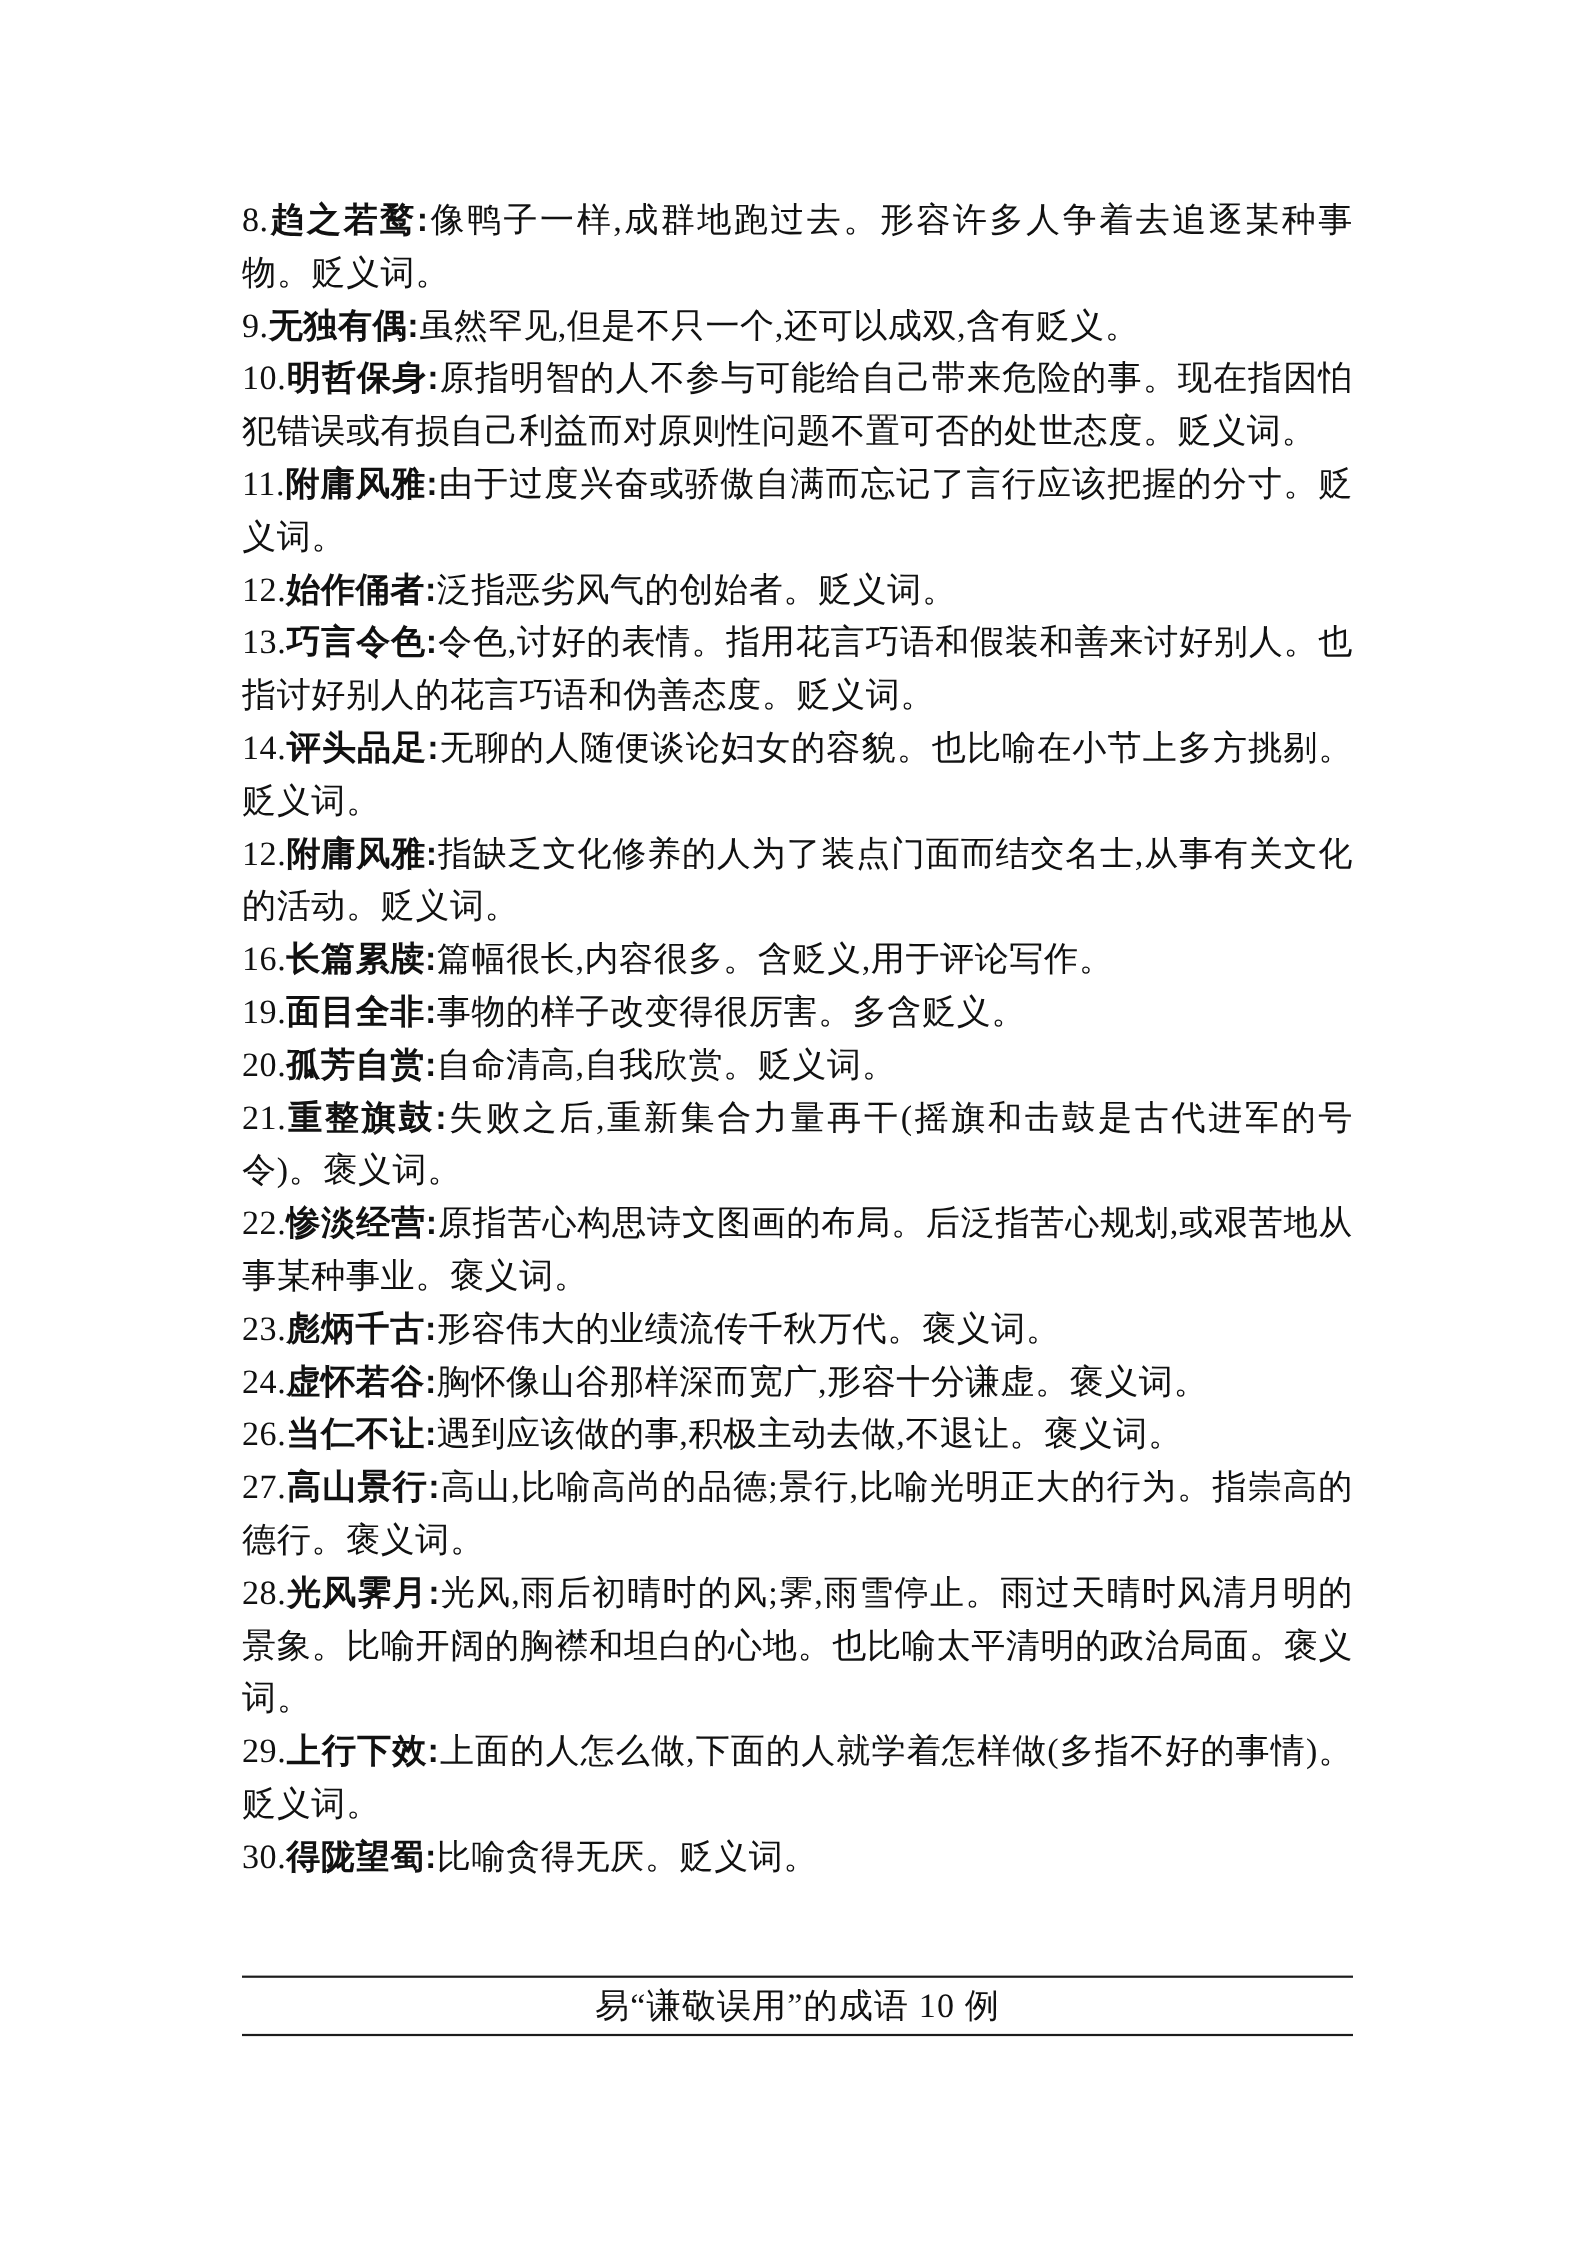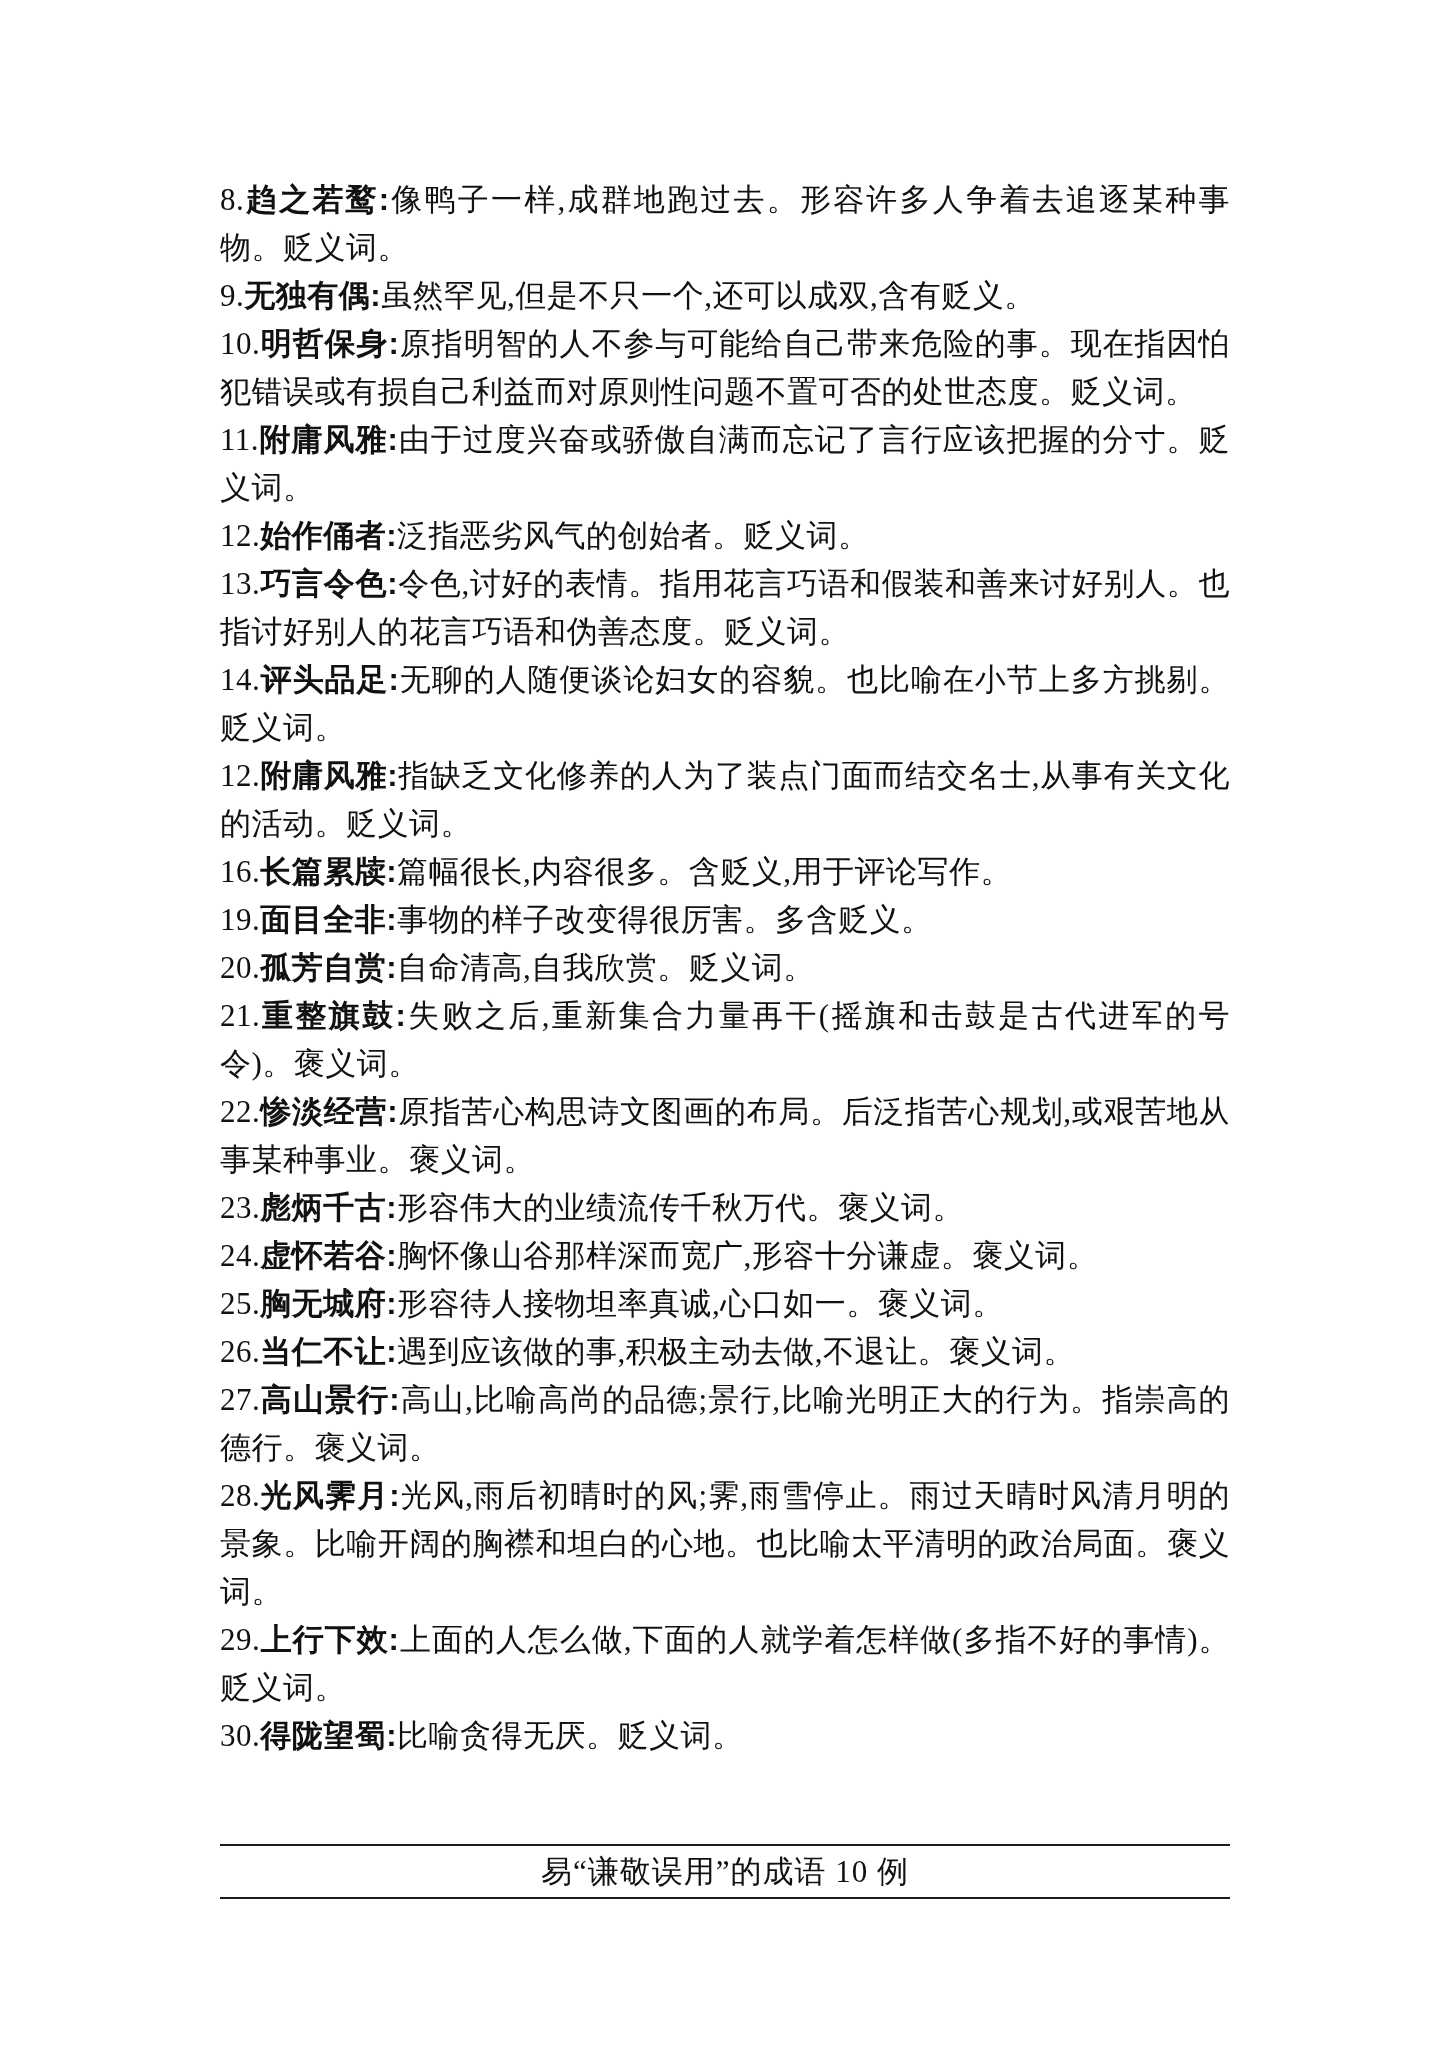--- a/index.html
+++ b/index.html
@@ -70,21 +70,20 @@
       <p class="item"><span class="num">13.</span><span class="term">巧言令色:</span><span class="desc">令色,讨好的表情。指用花言巧语和假装和善来讨好别人。也指讨好别人的花言巧语和伪善态度。贬义词。</span></p>
       <p class="item"><span class="num">14.</span><span class="term">评头品足:</span><span class="desc">无聊的人随便谈论妇女的容貌。也比喻在小节上多方挑剔。贬义词。</span></p>
       <p class="item"><span class="num">12.</span><span class="term">附庸风雅:</span><span class="desc">指缺乏文化修养的人为了装点门面而结交名士,从事有关文化的活动。贬义词。</span></p>
       <p class="item"><span class="num">16.</span><span class="term">长篇累牍:</span><span class="desc">篇幅很长,内容很多。含贬义,用于评论写作。</span></p>
       <p class="item"><span class="num">19.</span><span class="term">面目全非:</span><span class="desc">事物的样子改变得很厉害。多含贬义。</span></p>
       <p class="item"><span class="num">20.</span><span class="term">孤芳自赏:</span><span class="desc">自命清高,自我欣赏。贬义词。</span></p>
       <p class="item"><span class="num">21.</span><span class="term">重整旗鼓:</span><span class="desc">失败之后,重新集合力量再干(摇旗和击鼓是古代进军的号令)。褒义词。</span></p>
       <p class="item"><span class="num">22.</span><span class="term">惨淡经营:</span><span class="desc">原指苦心构思诗文图画的布局。后泛指苦心规划,或艰苦地从事某种事业。褒义词。</span></p>
       <p class="item"><span class="num">23.</span><span class="term">彪炳千古:</span><span class="desc">形容伟大的业绩流传千秋万代。褒义词。</span></p>
       <p class="item"><span class="num">24.</span><span class="term">虚怀若谷:</span><span class="desc">胸怀像山谷那样深而宽广,形容十分谦虚。褒义词。</span></p>
-      <p class="item"><span class="num">25.</span><span class="term">胸无城府:</span><span class="desc">形容待人接物坦率真诚,心口如一。褒义词。</span></p>
       <p class="item"><span class="num">26.</span><span class="term">当仁不让:</span><span class="desc">遇到应该做的事,积极主动去做,不退让。褒义词。</span></p>
       <p class="item"><span class="num">27.</span><span class="term">高山景行:</span><span class="desc">高山,比喻高尚的品德;景行,比喻光明正大的行为。指崇高的德行。褒义词。</span></p>
       <p class="item"><span class="num">28.</span><span class="term">光风霁月:</span><span class="desc">光风,雨后初晴时的风;霁,雨雪停止。雨过天晴时风清月明的景象。比喻开阔的胸襟和坦白的心地。也比喻太平清明的政治局面。褒义词。</span></p>
       <p class="item"><span class="num">29.</span><span class="term">上行下效:</span><span class="desc">上面的人怎么做,下面的人就学着怎样做(多指不好的事情)。贬义词。</span></p>
       <p class="item"><span class="num">30.</span><span class="term">得陇望蜀:</span><span class="desc">比喻贪得无厌。贬义词。</span></p>
     </section>
 
   <footer class="section-divider">
     <h2>易“谦敬误用”的成语 10 例</h2>
   </footer>

